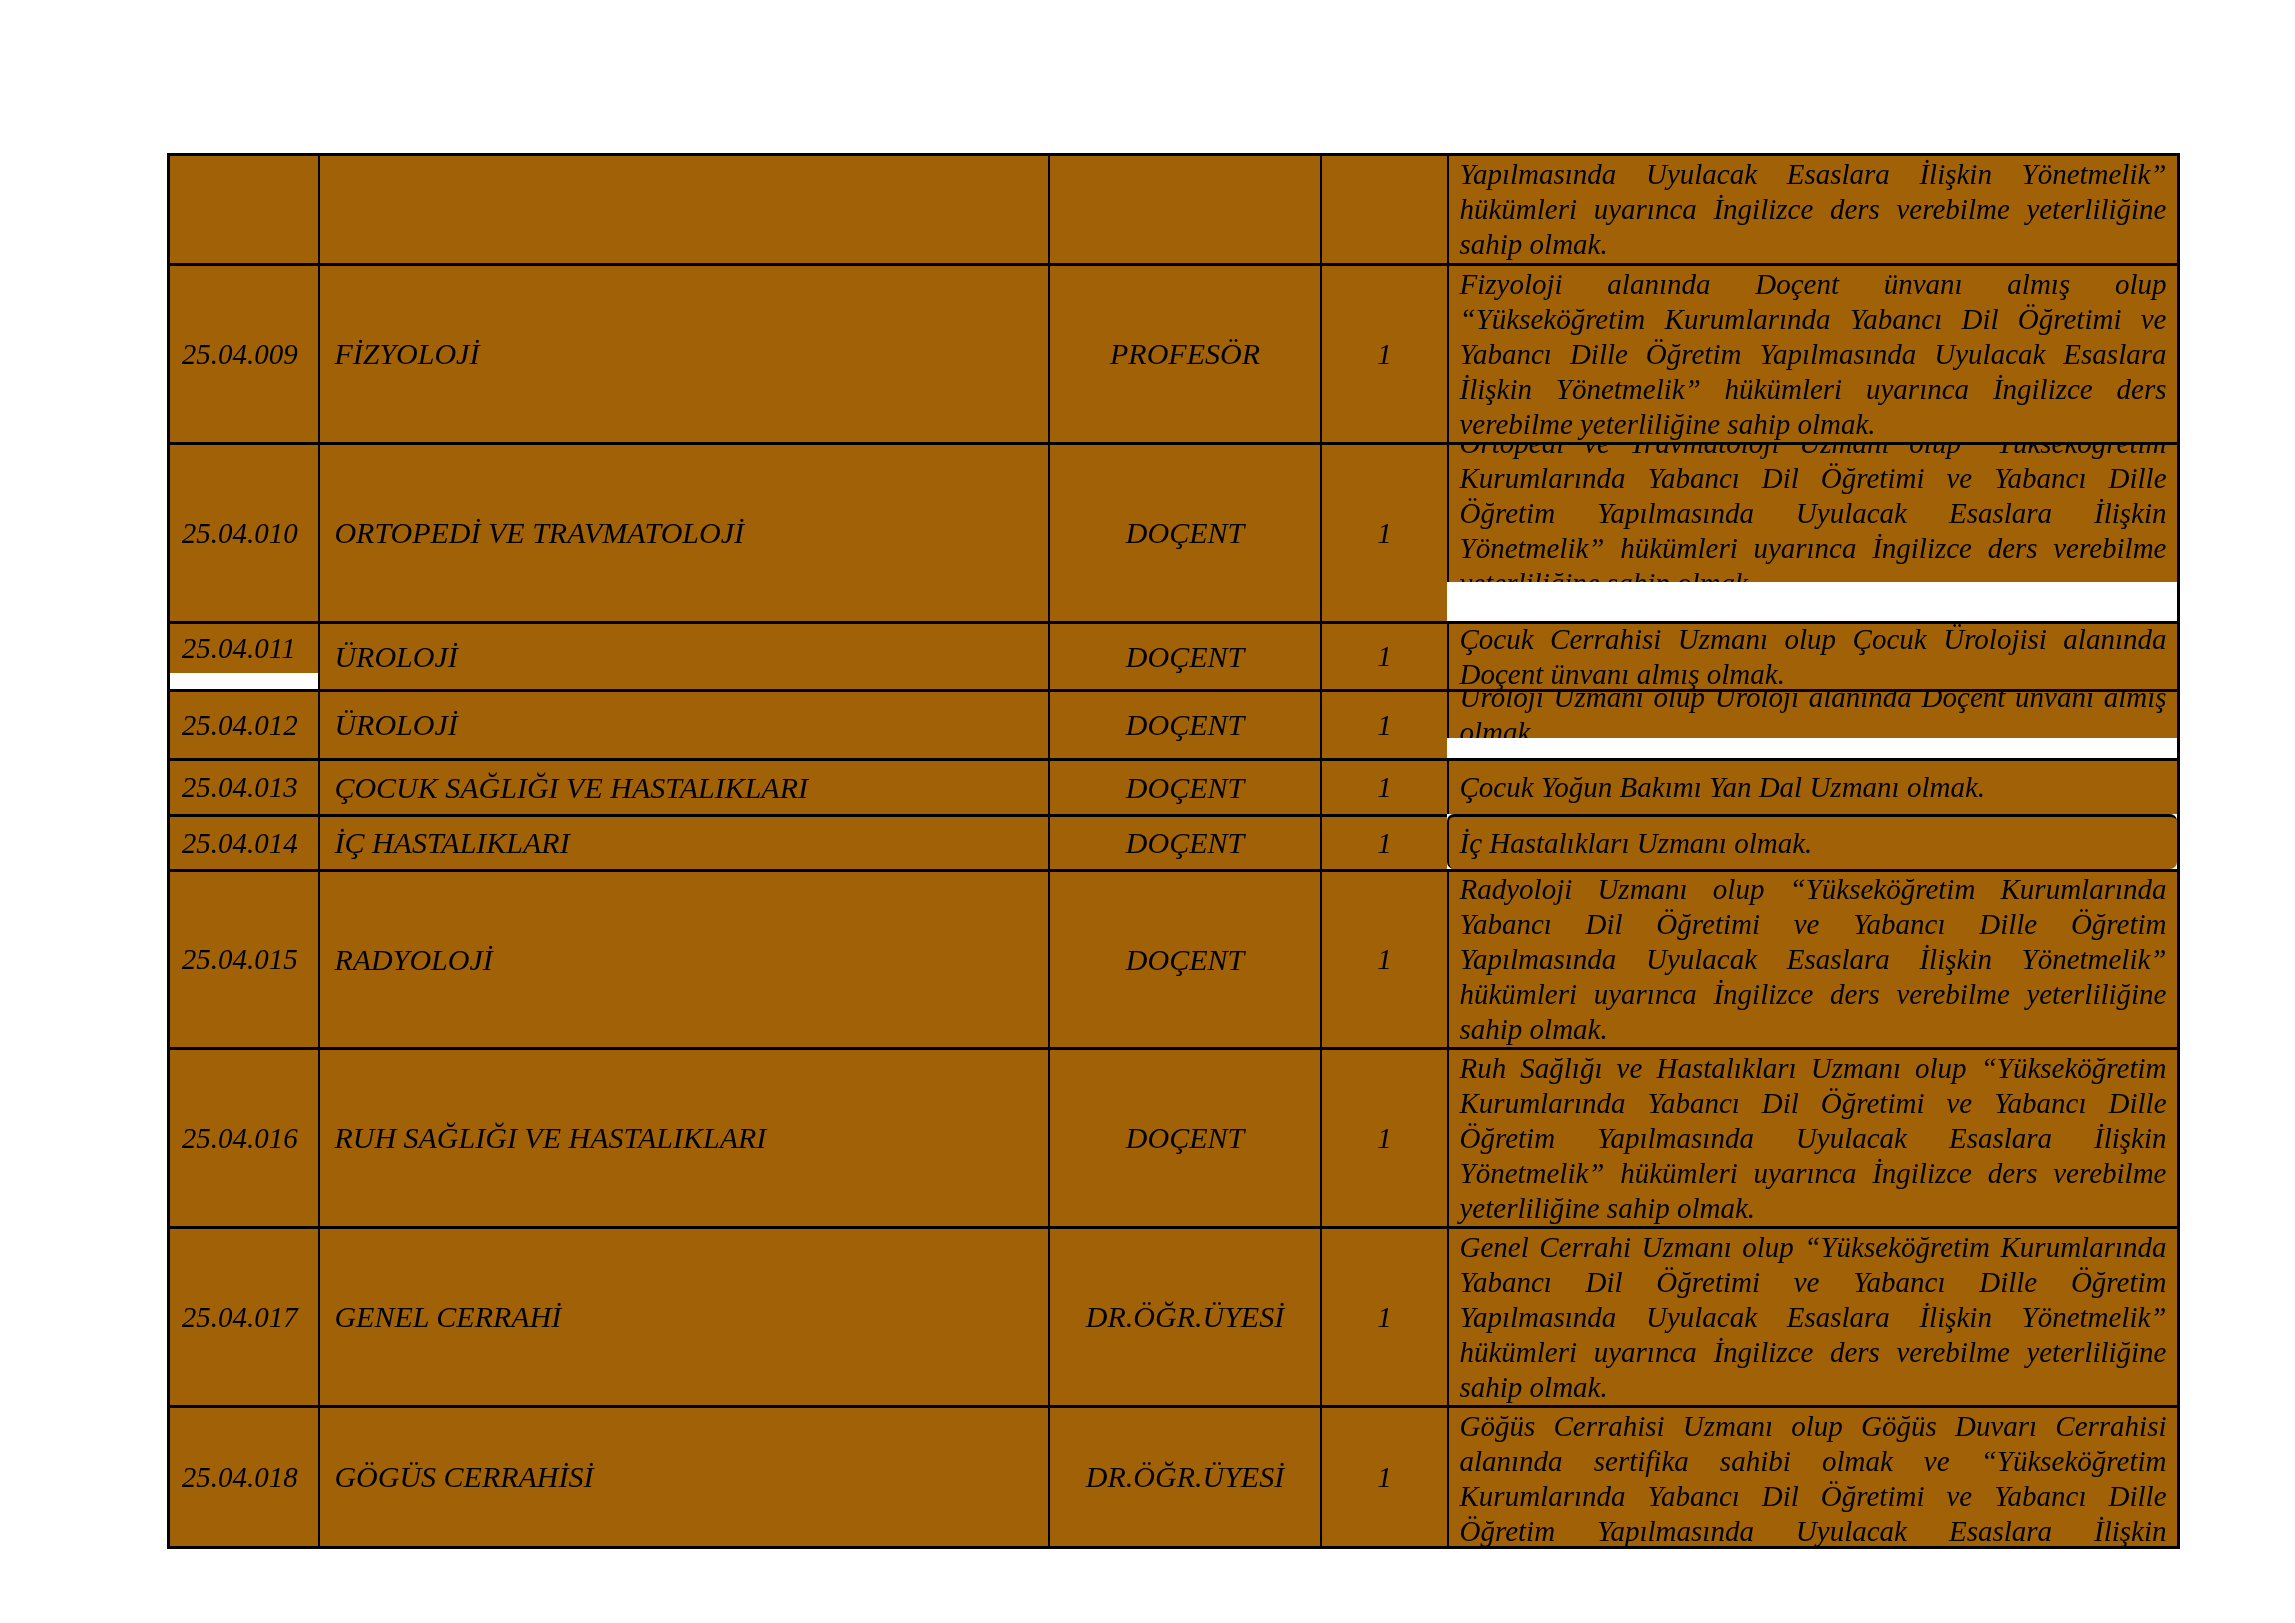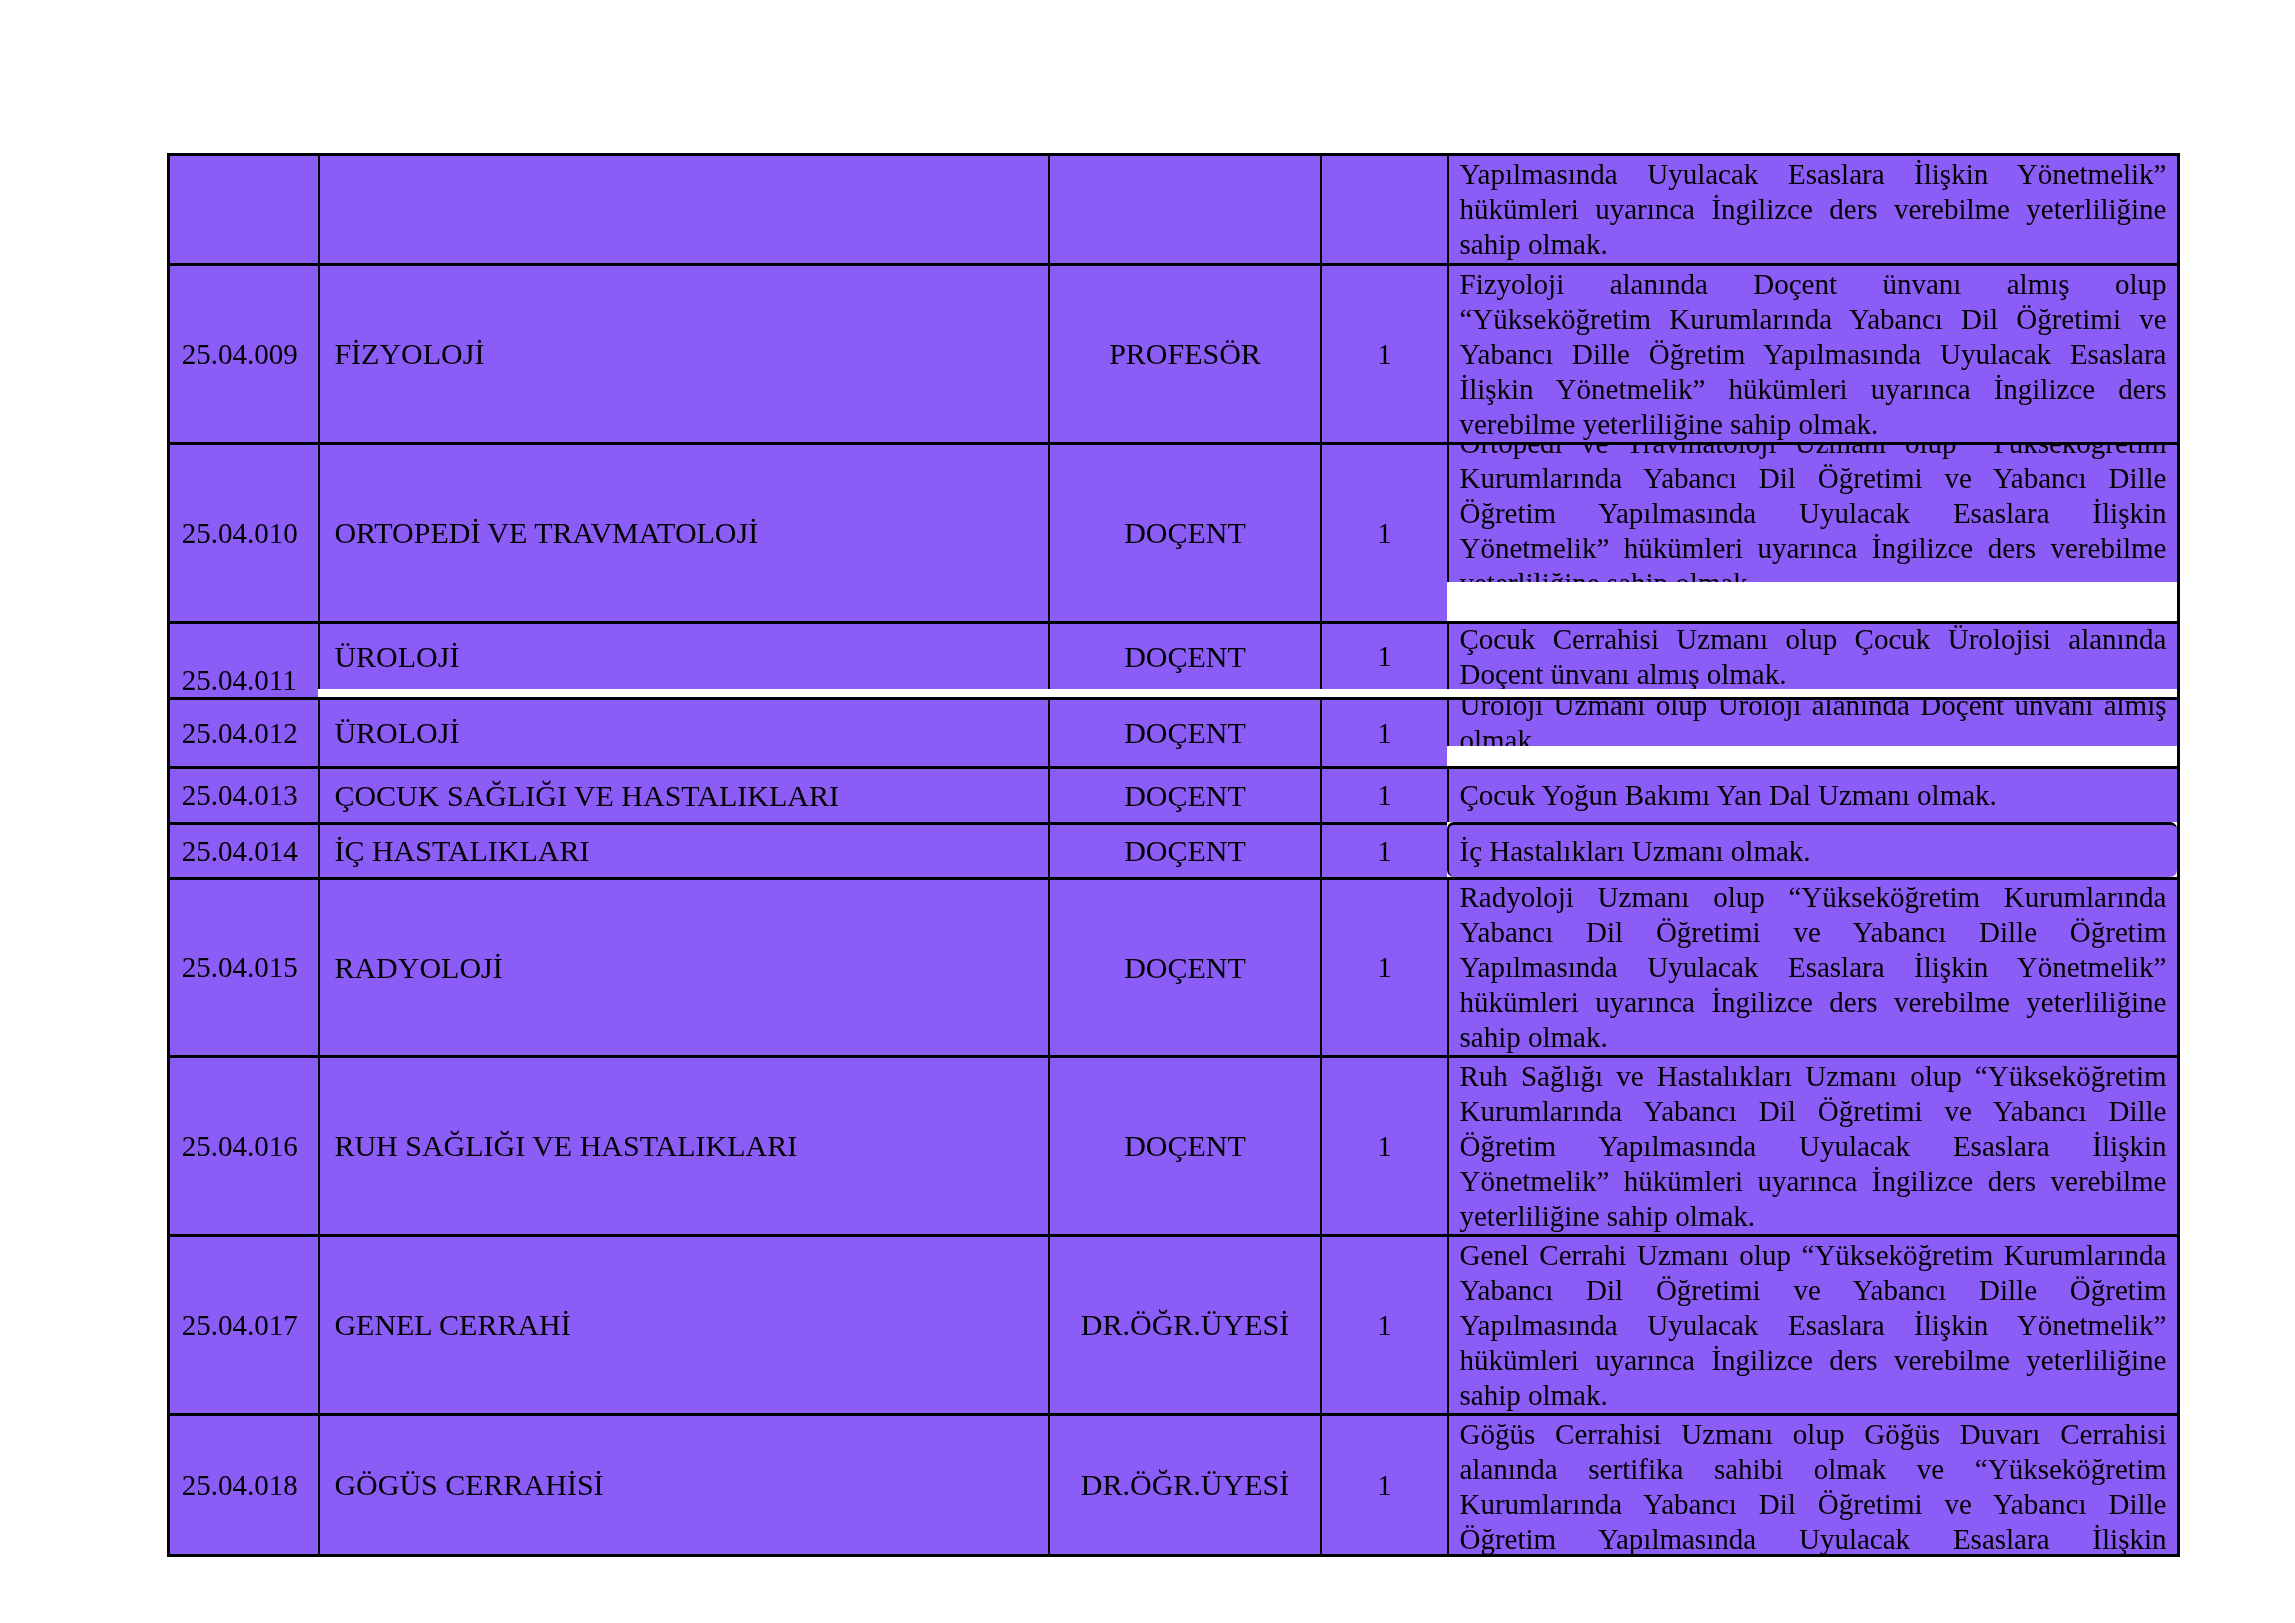--- a/index.html
+++ b/index.html
@@ -24,21 +24,22 @@
     border: 3.3px solid #000000;
     display: grid;
     grid-template-columns: 148px 730px 272px 127px 730px;
     box-sizing: content-box;
   }
   .cell {
     box-sizing: border-box;
     overflow: hidden;
     display: flex;
     align-items: center;
-    background: #8b5cf6;
+    background: #a16207;
+    font-style: italic;
   }
   .cell.b-top  { border-top: 3.3px solid #000000; }
   .cell.b-left { border-left: 2.6px solid #000000; }
 
   .code-cell {
     font-size: 29px;
     padding-left: 11.8px;
     justify-content: flex-start;
     white-space: nowrap;
   }
@@ -118,21 +119,21 @@
   <div class="cell title-cell b-left b-top" style="height: 179px;">
         <span>DOÇENT</span>
       </div>
   <div class="cell quota-cell b-left b-top" style="height: 179px;">
         <span>1</span>
       </div>
   <div class="cell description-cell b-left b-top" style="height: 140px;">
         <div class="description-text">Ortopedi ve Travmatoloji Uzmanı olup “Yükseköğretim Kurumlarında Yabancı Dil Öğretimi ve Yabancı Dille Öğretim Yapılmasında Uyulacak Esaslara İlişkin Yönetmelik” hükümleri uyarınca İngilizce ders verebilme yeterliliğine sahip olmak.</div>
       </div>
 
-  <div class="cell code-cell b-left-off b-top" style="height: 76px; align-items: flex-end;">
+  <div class="cell code-cell b-left-off b-top" style="height: 52px;">
         <span>25.04.011</span>
       </div>
   <div class="cell department-cell b-left b-top" style="height: 68px;">
         <span>ÜROLOJİ</span>
       </div>
   <div class="cell title-cell b-left b-top" style="height: 68px;">
         <span>DOÇENT</span>
       </div>
   <div class="cell quota-cell b-left b-top" style="height: 68px;">
         <span>1</span>

